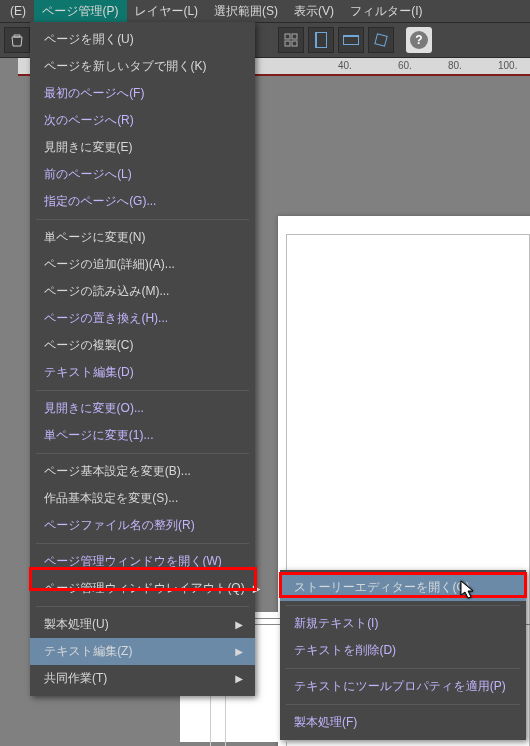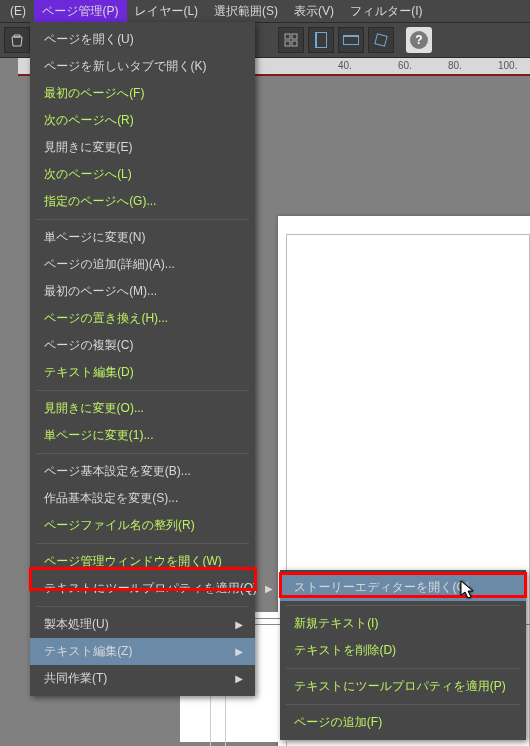--- a/index.html
+++ b/index.html
@@ -1,21 +1,21 @@
 <!DOCTYPE html>
 <html><head>
 <meta charset="utf-8">
 <style>
 * { margin: 0; padding: 0; box-sizing: border-box; font-family: "Yu Gothic UI", "Meiryo", sans-serif; font-size: 12px; }
 body { width: 530px; height: 746px; background: #525252; overflow: hidden; position: relative; }
 
 
 .menubar { height: 22px; background: #474747; display: flex; align-items: center; padding-left: 2px; }
 .menubar-item { color: #d8d8d8; padding: 3px 8px; cursor: default; white-space: nowrap; }
-.menubar-item.active { background: #6d28d9; }
+.menubar-item.active { background: #0f766e; }
 
 
 .toolbar { height: 36px; background: #474747; border-top: 1px solid #2a2a2a; border-bottom: 1px solid #2a2a2a; display: flex; align-items: center; padding: 0 4px; gap: 4px; }
 .tool-btn { width: 26px; height: 26px; background: #3a3a3a; border: 1px solid #2a2a2a; display: flex; align-items: center; justify-content: center; color: #d0d0d0; }
 .tool-icon-blue { display: flex; gap: 2px; align-items: center; }
 .tool-icon-blue span { display: inline-block; width: 12px; height: 16px; border: 1px solid #6fa8d8; }
 .help-btn { width: 26px; height: 26px; background: #e0e0e0; border-radius: 3px; display: flex; align-items: center; justify-content: center; margin-left: 8px; }
 .help-inner { width: 18px; height: 18px; border-radius: 50%; background: #7a7a7a; color: #fff; display: flex; align-items: center; justify-content: center; font-weight: bold; font-size: 12px; }
 
 
@@ -31,21 +31,21 @@
 
 
 .pages-strip { position: absolute; top: 612px; left: 180px; width: 340px; height: 130px; background: #fff; }
 .pages-border1 { position: absolute; top: 6px; left: 0; width: 100%; border-top: 1px solid #888; }
 .pages-border2 { position: absolute; top: 12px; left: 10px; width: 100%; border-top: 1px solid #888; }
 .pages-sep { position: absolute; top: 12px; left: 30px; height: 130px; border-left: 1px solid #ccc; }
 
 
 .menu { position: absolute; top: 22px; left: 30px; width: 225px; background: #474747; color: #d8d8d8; box-shadow: 2px 2px 6px rgba(0,0,0,0.5); padding: 4px 0; }
 .menu-item { padding: 5px 12px 5px 14px; white-space: nowrap; cursor: default; display: flex; align-items: center; justify-content: space-between; text-align: center; }
-.menu-item.disabled { color: #bef264; }
+.menu-item.disabled { color: #c4b5fd; }
 .menu-item.highlight { background: #6a8aa8; }
 .menu-sep { height: 1px; background: #5a5a5a; margin: 4px 6px; }
 .menu-arrow { font-size: 10px; margin-left: 8px; }
 
 
 .submenu { position: absolute; top: 570px; left: 280px; width: 246px; background: #474747; color: #d8d8d8; box-shadow: 2px 2px 6px rgba(0,0,0,0.5); padding: 4px 0; }
 
 
 .redbox1 { position: absolute; top: 567px; left: 29px; width: 228px; height: 24px; border: 3px solid #ff0000; pointer-events: none; }
 .redbox2 { position: absolute; top: 572px; left: 279px; width: 248px; height: 26px; border: 3px solid #ff0000; pointer-events: none; }
@@ -138,34 +138,34 @@
   <div class="menu-item disabled">
       <span>最初のページへ(F)</span>
     </div>
   <div class="menu-item disabled">
       <span>次のページへ(R)</span>
     </div>
   <div class="menu-item">
       <span>見開きに変更(E)</span>
     </div>
   <div class="menu-item disabled">
-      <span>次のページへ(L)</span>
+      <span>前のページへ(L)</span>
     </div>
   <div class="menu-item disabled">
       <span>指定のページへ(G)...</span>
     </div>
   <div class="menu-sep"></div>
   <div class="menu-item">
       <span>単ページに変更(N)</span>
     </div>
   <div class="menu-item">
       <span>ページの追加(詳細)(A)...</span>
     </div>
   <div class="menu-item">
-      <span>最初のページへ(M)...</span>
+      <span>ページの読み込み(M)...</span>
     </div>
   <div class="menu-item disabled">
       <span>ページの置き換え(H)...</span>
     </div>
   <div class="menu-item">
       <span>ページの複製(C)</span>
     </div>
   <div class="menu-item disabled">
       <span>テキスト編集(D)</span>
     </div>
@@ -184,21 +184,21 @@
       <span>作品基本設定を変更(S)...</span>
     </div>
   <div class="menu-item disabled">
       <span>ページファイル名の整列(R)</span>
     </div>
   <div class="menu-sep"></div>
   <div class="menu-item disabled">
       <span>ページ管理ウィンドウを開く(W)</span>
     </div>
   <div class="menu-item">
-      <span>テキストにツールプロパティを適用(Q)</span>
+      <span>ページ管理ウィンドウレイアウト(Q)</span>
       <span class="menu-arrow">▶</span>
     </div>
   <div class="menu-sep"></div>
   <div class="menu-item">
       <span>製本処理(U)</span>
       <span class="menu-arrow">▶</span>
     </div>
   <div class="menu-item highlight">
       <span>テキスト編集(Z)</span>
       <span class="menu-arrow">▶</span>
@@ -219,21 +219,21 @@
     </div>
   <div class="menu-item disabled">
       <span>テキストを削除(D)</span>
     </div>
   <div class="menu-sep"></div>
   <div class="menu-item disabled">
       <span>テキストにツールプロパティを適用(P)</span>
     </div>
   <div class="menu-sep"></div>
   <div class="menu-item disabled">
-      <span>ページの追加(F)</span>
+      <span>製本処理(F)</span>
     </div>
 </div>
 
 <div class="redbox1"></div>
 <div class="redbox2"></div>
 
 <div class="cursor">
   <svg width="16" height="20" viewBox="0 0 16 20">
       <path d="M1 1 L1 15 L5 12 L8 18 L11 17 L8 11 L13 11 Z" fill="#fff" stroke="#000" stroke-width="1"></path>
     </svg>

